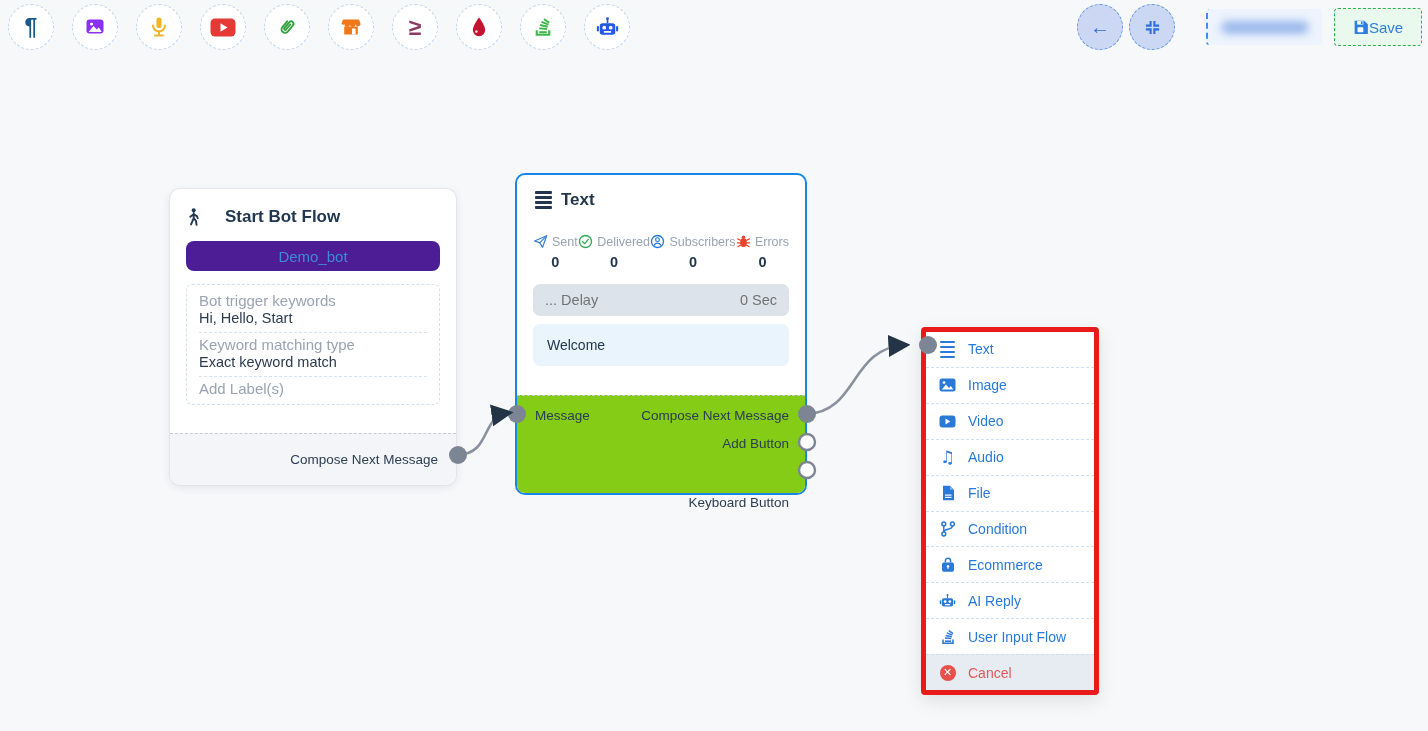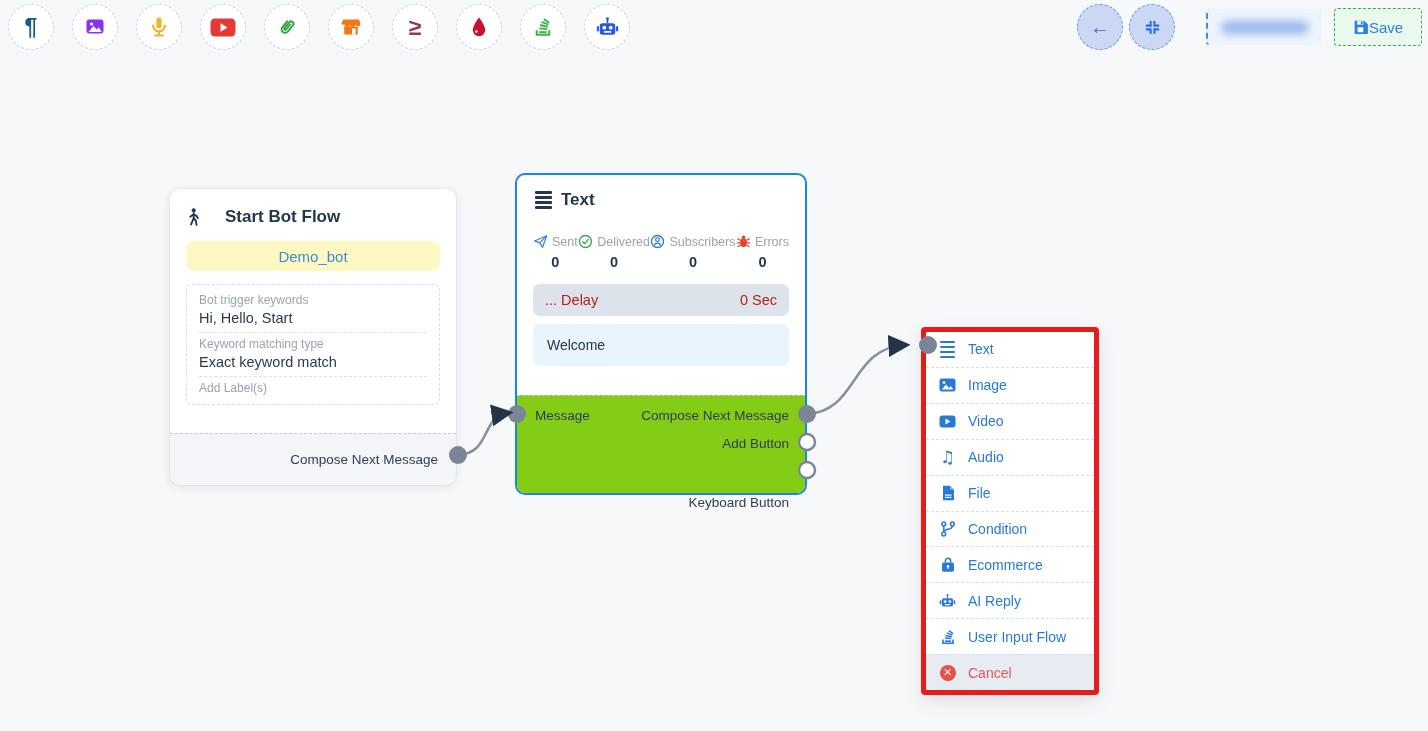--- a/index.html
+++ b/index.html
@@ -42,31 +42,31 @@
   .start-node {
     position:absolute; left:170px; top:189px; width:286px; height:296px;
     background:#fff; border-radius:10px; z-index:5;
     box-shadow:0 2px 10px rgba(30,40,60,.10), 0 0 0 1px #edeff2;
   }
   .sn-header {
     padding:18px 16px 0; display:flex; align-items:center; gap:24px;
     color:#21374f; font-size:17px; font-weight:bold;
   }
   .demo-btn {
-    margin:14px 16px 0; height:30px; background:#fef9c3; border-radius:8px;
+    margin:14px 16px 0; height:30px; background:#4c1d95; border-radius:8px;
     display:flex; align-items:center; justify-content:center;
     color:#3d8bd4; font-size:15px; cursor:pointer;
   }
   .fields-box {
     margin:13px 16px 0; border:1.5px dashed #cfe0ef; border-radius:6px;
     padding:4px 12px;
   }
   .field { padding:4px 0; }
   .field + .field { border-top:1.5px dashed #d7e4f0; }
-  .field-label { color:#9aa3b2; font-size:12px; line-height:15px; }
+  .field-label { color:#9aa3b2; font-size:15px; line-height:15px; }
   .field-value { color:#2b3a4e; font-size:14.5px; line-height:19px; margin-top:1px; }
   .sn-footer {
     position:absolute; left:0; right:0; bottom:0; height:52px;
     background:#f3f5f8; border-top:1.5px dashed #c3cbd6;
     border-radius:0 0 10px 10px;
     display:flex; align-items:center; justify-content:flex-end; padding-right:18px;
     color:#2c3d52; font-size:13.5px;
   }
   
   .text-node {
@@ -80,21 +80,21 @@
   .hamburger { display:inline-flex; flex-direction:column; gap:2.6px; }
   .hamburger i { display:block; width:17px; height:2.4px; background:#22364e; border-radius:1px; }
   .hamburger.blue i { width:15px; height:2.2px; background:#2979d9; }
   .tn-stats { display:flex; justify-content:space-between; margin-top:24px; padding:0 16px;align-items:flex-end; }
   .stat { text-align:center; }
   .stat-top { display:flex; align-items:center; gap:4px; color:#9aa3b2; font-size:12.5px; }
   .stat-val { margin-top:5px; color:#22364e; font-size:14.5px; font-weight:bold; }
   .delay-bar {
     margin:14px 16px 0; height:32px; background:#dde3ea; border-radius:7px;
     display:flex; align-items:center; justify-content:space-between; padding:0 12px;
-    color:#b91c1c; font-size:14.5px; cursor:pointer;
+    color:#737373; font-size:14.5px; cursor:pointer;
   }
   .welcome-box {
     margin:8px 16px 0; height:42px; background:#e9f4fd; border-radius:7px;
     display:flex; align-items:center; padding:0 14px;
     color:#22364e; font-size:14px; cursor:pointer;
   }
   .tn-footer {
     position:absolute; left:0; right:0; top:220px; bottom:0;
     background:#84cc16; border-top:1.5px dashed #c3cbd6;
     border-radius:0 0 8px 8px;

